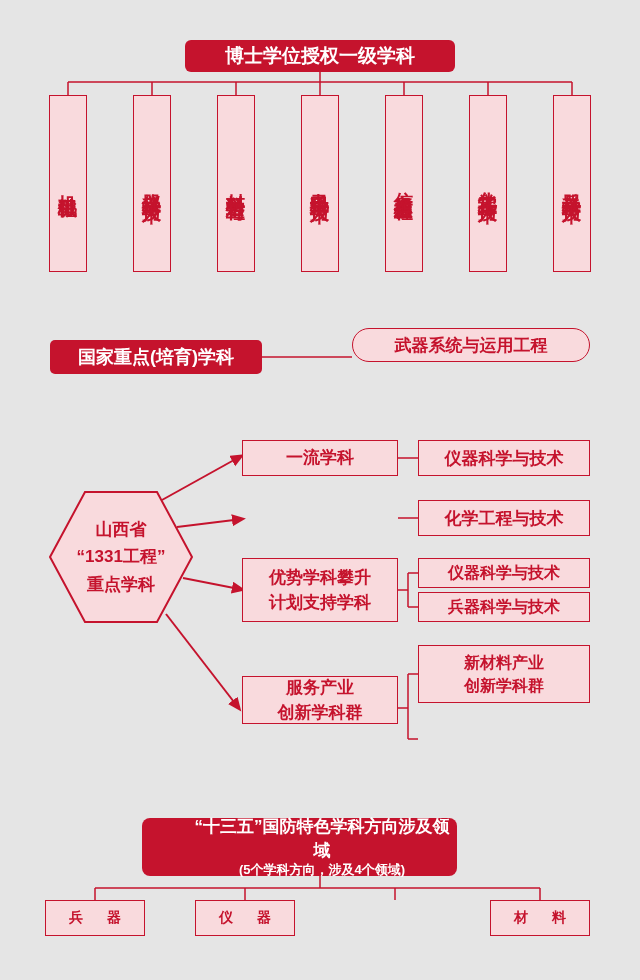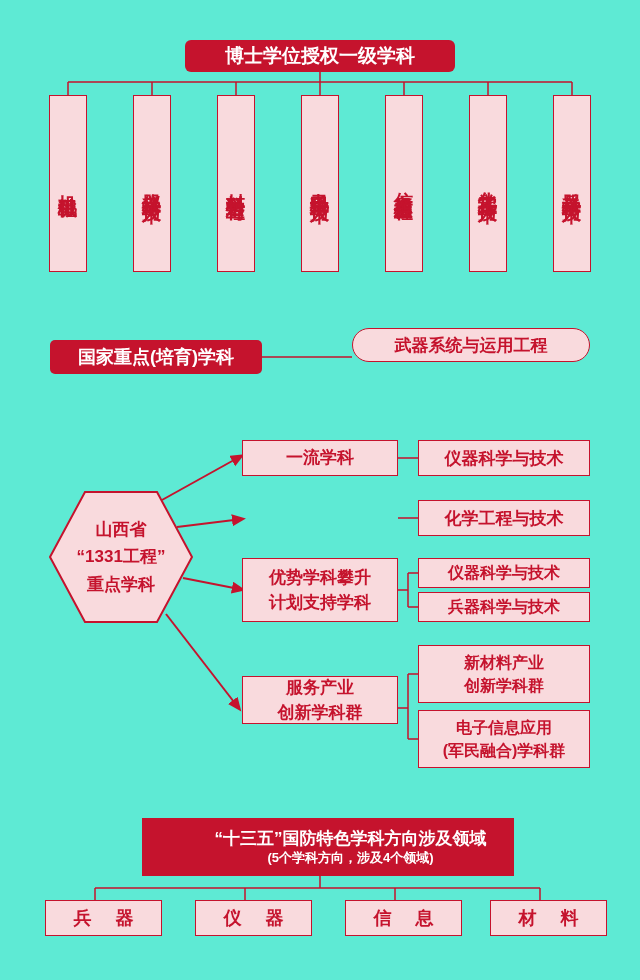--- a/index.html
+++ b/index.html
@@ -1,19 +1,19 @@
 <!DOCTYPE html>
 <html style="--red: #c5132d; --pink: #f9dadd;"><head>
 <meta charset="utf-8">
 <style>
   :root { --red:#c5132d; --pink:#f9dadd; }
   * { margin:0; padding:0; box-sizing:border-box; }
   html,body { background:#fff; }
   body { font-family:"Liberation Sans","DejaVu Sans",sans-serif; }
-  .canvas { position:relative; width:640px; height:980px; background:#5eead4; overflow:hidden; margin:0 auto; }
+  .canvas { position:relative; width:640px; height:980px; background:#e5e5e5; overflow:hidden; margin:0 auto; }
   .svg-layer { position:absolute; left:0; top:0; width:640px; height:980px; z-index:0; }
   .cl { stroke:var(--red); stroke-width:1.5; fill:none; }
   .arrowline { stroke:var(--red); stroke-width:2; fill:none; marker-end:url(#arrowhead); }
   .arrowtip { fill:var(--red); }
   .hexagon { fill:var(--pink); stroke:var(--red); stroke-width:2; }
 
   .red-banner { position:absolute; z-index:1; background:var(--red); color:#fff; font-weight:bold;
     display:flex; align-items:center; justify-content:center; text-align:center; border-radius:6px; }
   .pink-box { position:absolute; z-index:1; background:var(--pink); border:1.5px solid var(--red); color:var(--red);
     font-weight:bold; display:flex; align-items:center; justify-content:center; text-align:center; white-space:pre-line; }
@@ -31,25 +31,25 @@
 
   .mid { left:242px; width:156px; font-size:17px; line-height:1.5; }
   .right { left:418px; width:172px; }
   .m0 { top:440px; height:36px; } .m1 { top:500px; height:36px; }
   .m2 { top:558px; height:64px; } .m3 { top:676px; height:48px; }
   .r0 { top:440px; height:36px; font-size:17px; } .r1 { top:500px; height:36px; font-size:17px; }
   .r2a { top:558px; height:30px; font-size:16px; } .r2b { top:592px; height:30px; font-size:16px; }
   .r3a { top:645px; height:58px; font-size:16px; line-height:1.45; }
   .r3b { top:710px; height:58px; font-size:16px; line-height:1.45; }
 
-  .banner-bottom { left:142px; top:818px; width:372px; height:58px; flex-direction:column; border-radius:0;padding-left:45px; }
+  .banner-bottom { left:142px; top:818px; width:315px; height:58px; flex-direction:column; border-radius:8px;padding-left:45px; }
   .banner-bottom .bb-title { font-size:17px; font-weight:bold; line-height:1.4; }
   .banner-bottom .bb-sub { font-size:13px; font-weight:bold; line-height:1.3; }
 
-  .fbox { top:900px; width:117px; height:36px; font-size:18px;text-align:center; }
+  .fbox { top:900px; width:100px; height:36px; font-size:14px;text-align:center; }
   .field-label { letter-spacing:24px; margin-right:-24px; }
 </style>
 </head>
 <body>
 
 <div class="canvas">
 
   <svg class="svg-layer" viewBox="0 0 640 980" xmlns="http://www.w3.org/2000/svg">
     <defs>
       <marker id="arrowhead" viewBox="0 0 8 8" markerWidth="8" markerHeight="8" refX="1" refY="3" orient="auto">
@@ -109,34 +109,29 @@
 计划支持学科</div>
   <div class="pink-box mid m3">服务产业
 创新学科群</div>
 
   <div class="pink-box right r0">仪器科学与技术</div>
   <div class="pink-box right r1">化学工程与技术</div>
   <div class="pink-box right r2a">仪器科学与技术</div>
   <div class="pink-box right r2b">兵器科学与技术</div>
   <div class="pink-box right r3a">新材料产业
 创新学科群</div>
-  <div class="pink-box right r3b">电子信息应用
-(军民融合)学科群</div>
 
   <div class="red-banner banner-bottom">
     <div class="bb-title">“十三五”国防特色学科方向涉及领域</div>
     <div class="bb-sub">(5个学科方向，涉及4个领域)</div>
   </div>
 
   <div class="pink-box fbox" style="left:45px">
     <span class="field-label">兵器</span>
   </div>
   <div class="pink-box fbox" style="left:195px">
     <span class="field-label">仪器</span>
   </div>
-  <div class="pink-box fbox" style="left:345px">
-    <span class="field-label">信息</span>
-  </div>
   <div class="pink-box fbox" style="left:490px">
     <span class="field-label">材料</span>
   </div>
 
 </div>
 
 </body></html>

